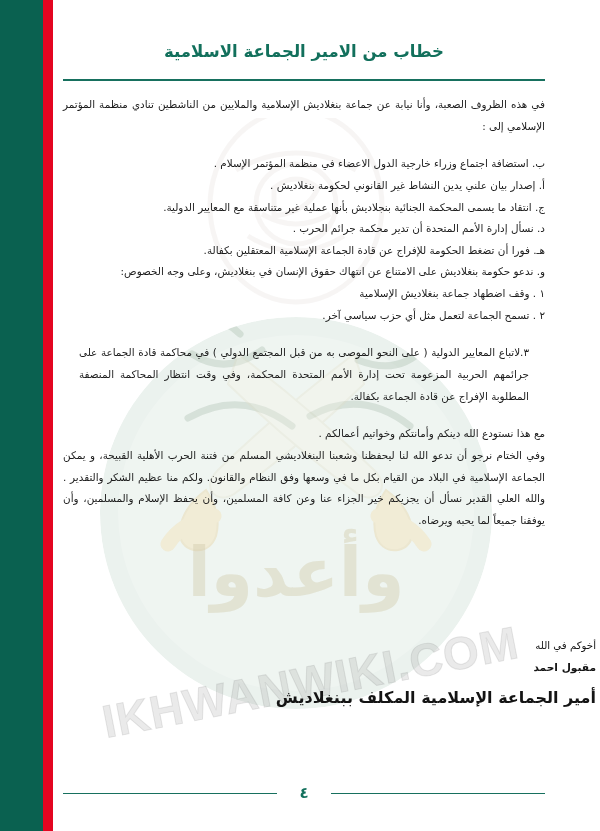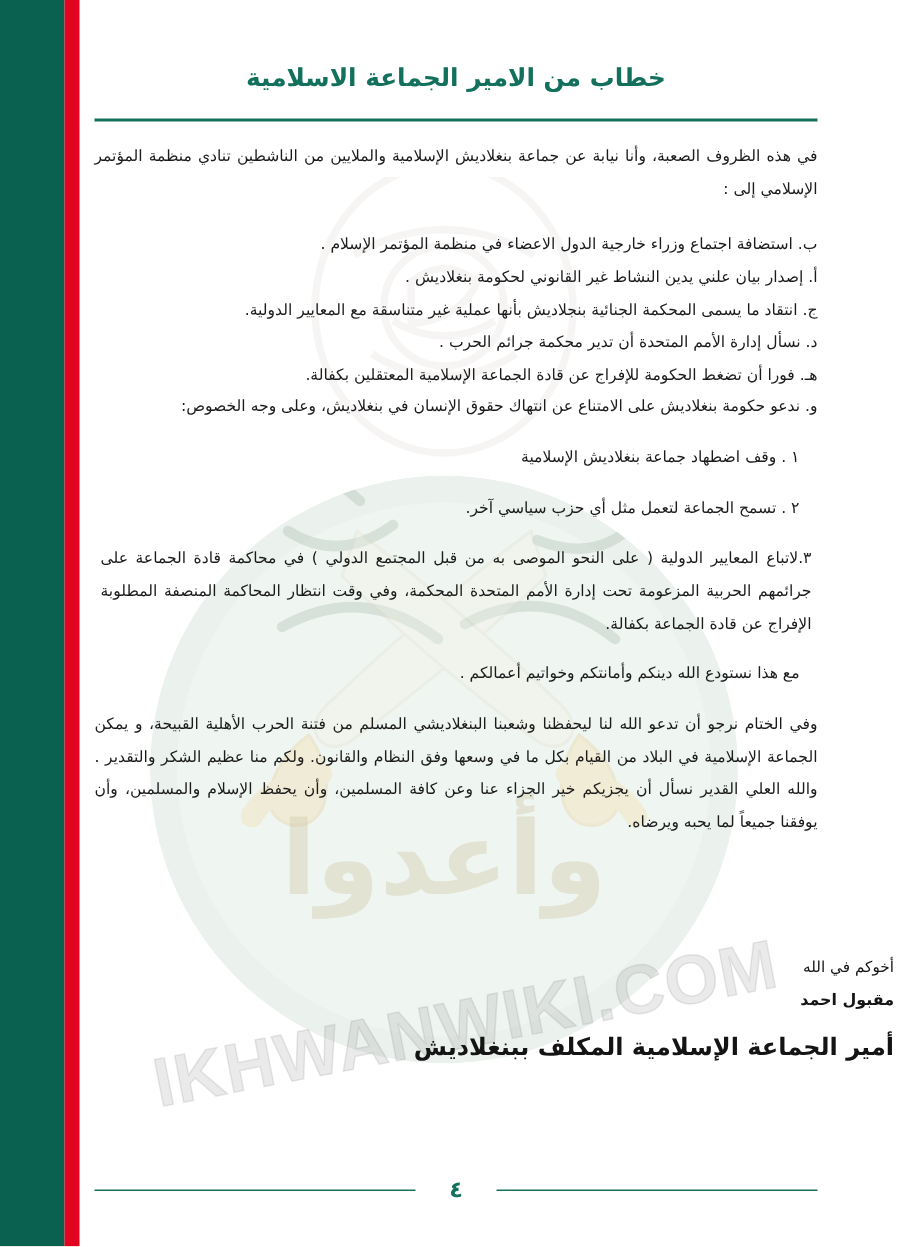--- a/index.html
+++ b/index.html
@@ -127,28 +127,28 @@
   .spacer-md { height: 14px; }
 
   .item {
     margin: 0;
     text-align: center;
     line-height: 2.08;
     white-space: nowrap;
   }
 
   .item-wide {
-    margin: 4px;
+    margin: 16px;
     text-align: justify;
     text-align-last: right;
     line-height: 2.08;
   }
 
   .item-center {
-    margin: 12px;
+    margin: 0;
     text-align: left;
     line-height: 2.08;
   }
 
   
   #signature {
     position: absolute;
     right: 4px;
     top: 636px;
     width: 482px;

